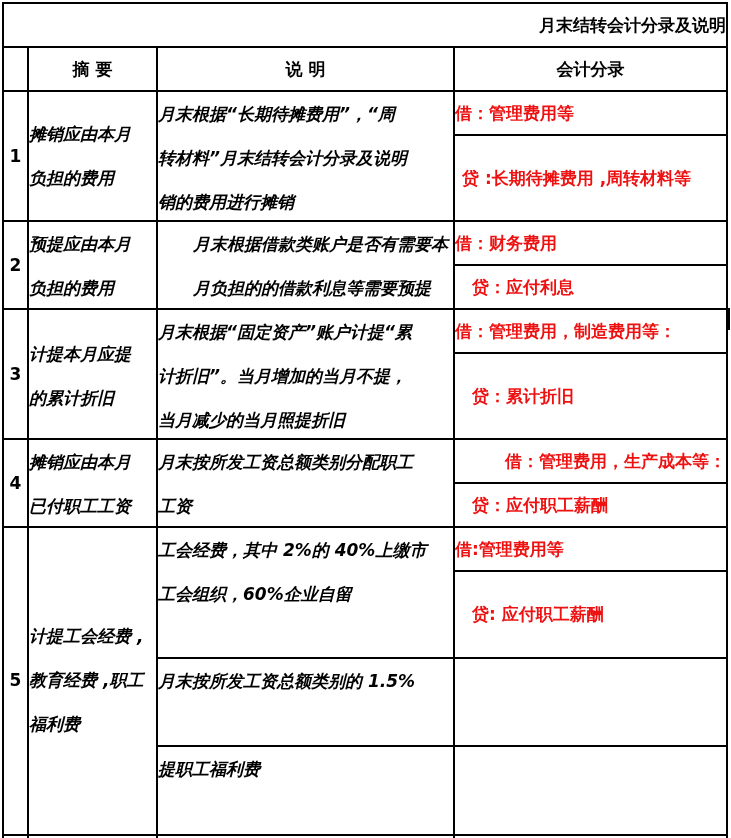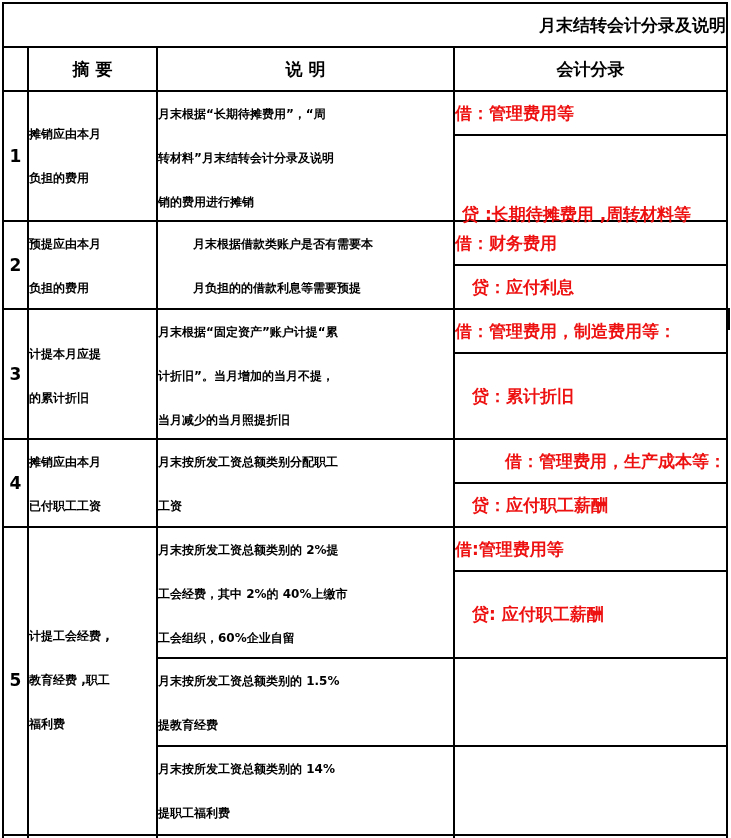--- a/index.html
+++ b/index.html
@@ -4,21 +4,21 @@
 <style>
   html, body { margin: 0; padding: 0; background: #ffffff; }
   body { width: 731px; height: 838px; overflow: hidden; position: relative;
          font-family: "DejaVu Sans", "Liberation Sans", sans-serif; font-weight: bold; color: #000; }
   .hl { position: absolute; height: 2px; background: #000; }
   .vl { position: absolute; width: 2px; background: #000; }
   .cell { position: absolute; box-sizing: border-box; overflow: hidden; white-space: nowrap; }
   .title { font-size: 17px; text-align: right; }
   .hdr { font-size: 17px; text-align: center; }
   .num { font-size: 17px; text-align: center; }
-  .txt { font-size: 12px; line-height: 44px; letter-spacing: 0px; }
+  .txt { font-size: 17px; line-height: 44px; letter-spacing: 0px; font-style: italic; }
   .red { color: #ee1111; font-size: 17px; }
 </style>
 </head>
 <body>
 
 <div>
 
   <div class="hl" style="left:2px; top:2px; width:726px;"></div>
   <div class="hl" style="left:2px; top:46px; width:726px;"></div>
   <div class="hl" style="left:2px; top:90px; width:726px;"></div>
@@ -56,21 +56,21 @@
     <div class="cell txt" style="left:29px; top:112px; width:127px;">
       <div>摊销应由本月</div>
       <div>负担的费用</div>
     </div>
     <div class="cell txt" style="left:158px; top:92px; width:295px;">
       <div>月末根据“长期待摊费用”，“周</div>
       <div>转材料”月末结转会计分录及说明</div>
       <div>销的费用进行摊销</div>
     </div>
     <div class="cell red" style="left:455px; top:92px; width:271px; height:42px; line-height:42px;">借：管理费用等</div>
-    <div class="cell red" style="left:462px; top:136px; width:264px; height:84px; line-height:84px;margin-top:36px;">贷 :长期待摊费用 ,周转材料等</div>
+    <div class="cell red" style="left:462px; top:136px; width:264px; height:84px; line-height:84px;">贷 :长期待摊费用 ,周转材料等</div>
   </div>
 
   <div>
     <div class="cell num" style="left:4px; top:222px; width:23px; height:86px; line-height:86px;">2</div>
     <div class="cell txt" style="left:29px; top:222px; width:127px;">
       <div>预提应由本月</div>
       <div>负担的费用</div>
     </div>
     <div class="cell txt" style="left:158px; top:222px; width:295px;margin-left:35px;">
       <div>月末根据借款类账户是否有需要本</div>
@@ -110,28 +110,25 @@
   </div>
 
   <div>
     <div class="cell num" style="left:4px; top:658px; width:23px; height:44px; line-height:44px;">5</div>
     <div class="cell txt" style="left:29px; top:614px; width:127px;">
       <div>计提工会经费 ,</div>
       <div>教育经费 ,职工</div>
       <div>福利费</div>
     </div>
     <div class="cell txt" style="left:158px; top:528px; width:295px;">
-      <div>月末按所发工资总额类别的 2%提</div>
       <div>工会经费，其中 2%的 40%上缴市</div>
       <div>工会组织，60%企业自留</div>
     </div>
     <div class="cell txt" style="left:158px; top:659px; width:295px;">
       <div>月末按所发工资总额类别的 1.5%</div>
-      <div>提教育经费</div>
     </div>
     <div class="cell txt" style="left:158px; top:747px; width:295px;">
-      <div>月末按所发工资总额类别的 14%</div>
       <div>提职工福利费</div>
     </div>
     <div class="cell red" style="left:455px; top:528px; width:271px; height:42px; line-height:42px;">借:管理费用等</div>
     <div class="cell red" style="left:472px; top:572px; width:254px; height:85px; line-height:85px;">贷: 应付职工薪酬</div>
   </div>
 </div>
 
 </body></html>

